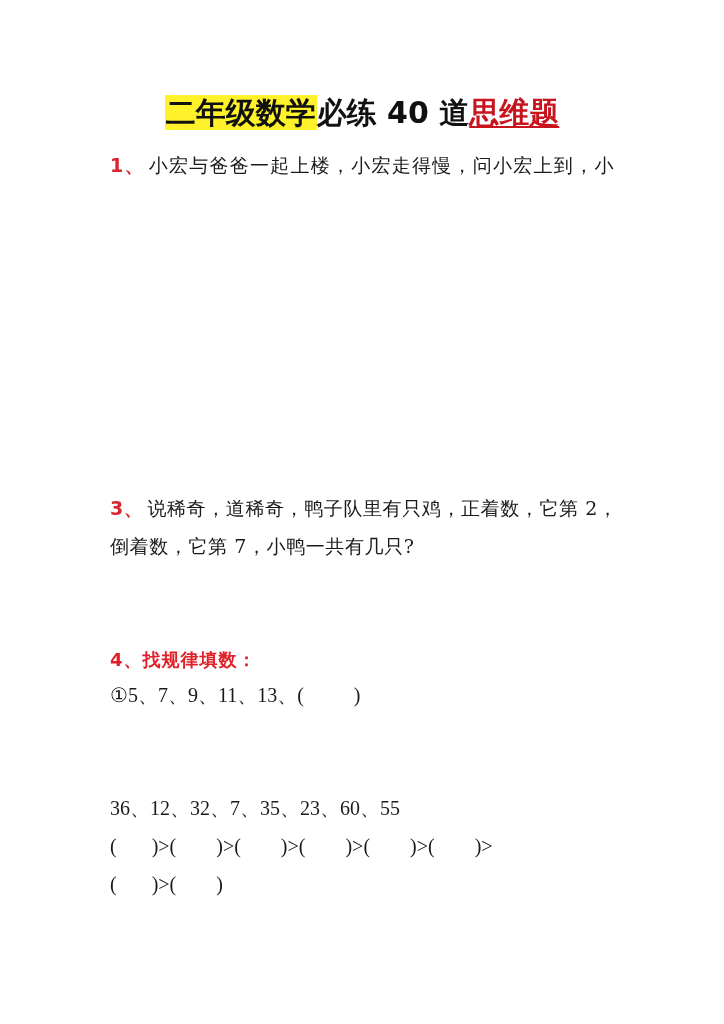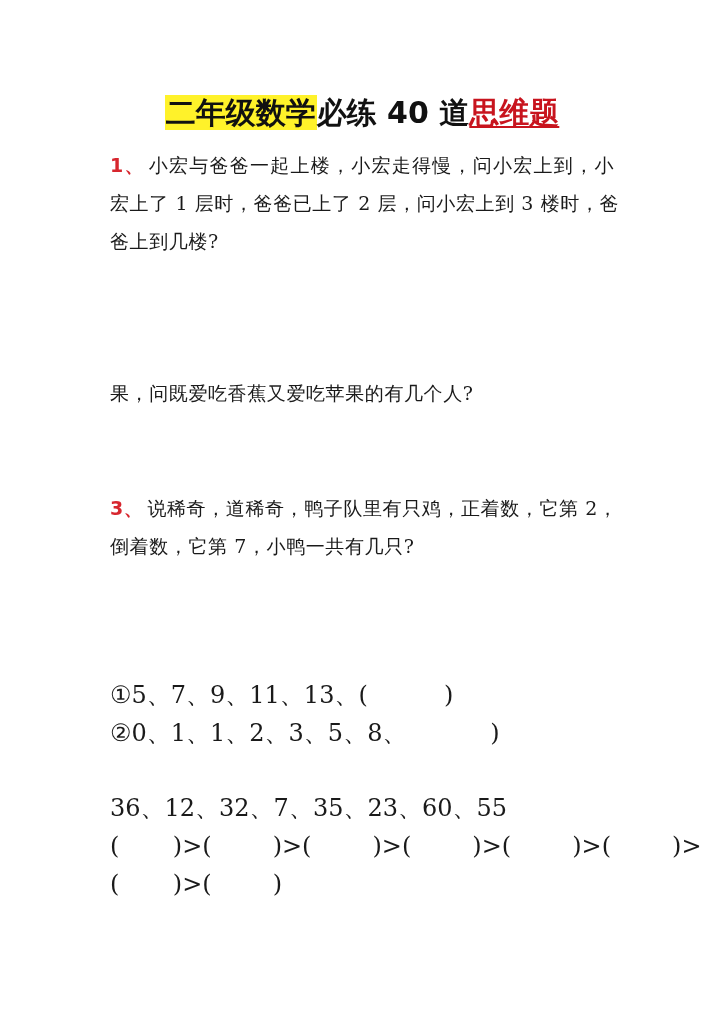--- a/index.html
+++ b/index.html
@@ -12,44 +12,43 @@
     .title .hl { background: #fff22a; padding: 0 1px; }
     .title .red { color: #c8141e; text-decoration: underline; text-decoration-thickness: 2px;
                   text-underline-offset: 3px; }
     .line { position: absolute; left: 110px; width: 504px; font-size: 19px; line-height: 38px;
             white-space: nowrap; letter-spacing: 0.6px; }
     .line.justify { text-align: justify; text-align-last: justify; }
     .qnum { color: #d7262e; font-family: "DejaVu Sans", "Liberation Sans", sans-serif;
             font-weight: bold; margin-right: 4px; }
     .heading { color: #e0212a; font-family: "DejaVu Sans", "Liberation Sans", sans-serif;
                font-weight: bold; font-size: 18px; letter-spacing: 1px; }
-    .paren-row { position: absolute; left: 110px; font-size: 24px; line-height: 38px; white-space: pre; }
+    .paren-row { position: absolute; left: 110px; font-size: 20px; line-height: 38px; white-space: pre; font-family: Liberation Serif, serif; }
   </style>
 </head>
 <body>
 
 <div class="page">
 
   <div class="title">
     <span class="hl">二年级数学</span><span>必练 40 道</span><span class="red">思维题</span>
   </div>
 
   <div class="line justify" style="top:146px">
     <span class="qnum">1、</span><span>小宏与爸爸一起上楼，小宏走得慢，问小宏上到，小</span>
   </div>
-  <div class="line justify" style="top:184px">宏上了 1 层时，爸爸已上了 2 层，问小宏上到 3 楼时，爸</div>
-  <div class="line" style="top:222px">爸上到几楼?</div>
 
-  <div class="line" style="top:374px">果，问既爱吃香蕉又爱吃苹果的有几个人?</div>
 
   <div class="line justify" style="top:489px">
     <span class="qnum">3、</span><span>说稀奇，道稀奇，鸭子队里有只鸡，正着数，它第 2，</span>
   </div>
   <div class="line" style="top:527px">倒着数，它第 7，小鸭一共有几只?</div>
 
+  <div class="line" style="top:640px">
+    <span class="heading">4、找规律填数：</span>
+  </div>
   <div class="paren-row" style="top:676px">①5、7、9、11、13、(          )</div>
-  <div class="paren-row" style="top:714px">②0、1、1、2、3、5、8、           )</div>
 
   <div class="paren-row" style="top:789px">36、12、32、7、35、23、60、55</div>
   <div class="paren-row" style="top:827px">(       )&gt;(        )&gt;(        )&gt;(        )&gt;(        )&gt;(        )&gt;</div>
   <div class="paren-row" style="top:865px">(       )&gt;(        )</div>
 
 </div>
 
 </body></html>

